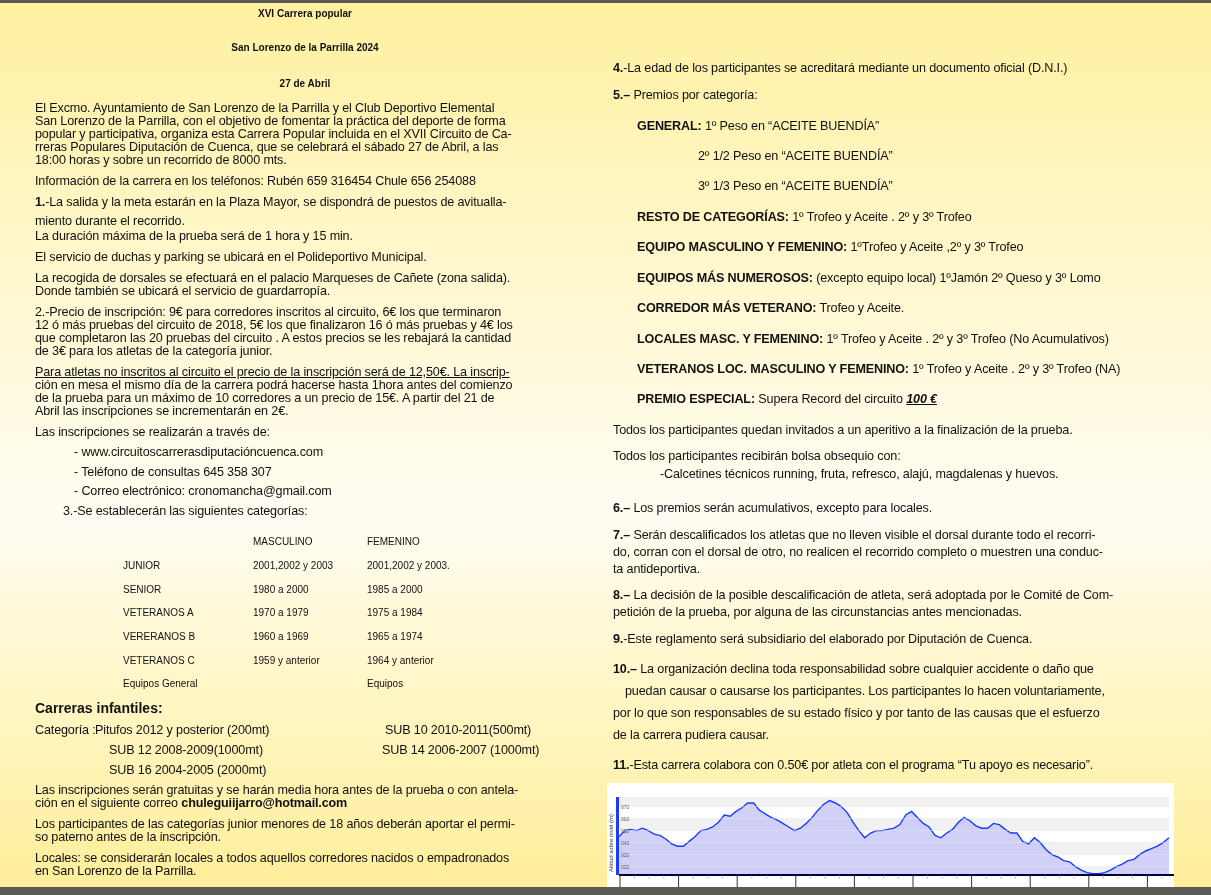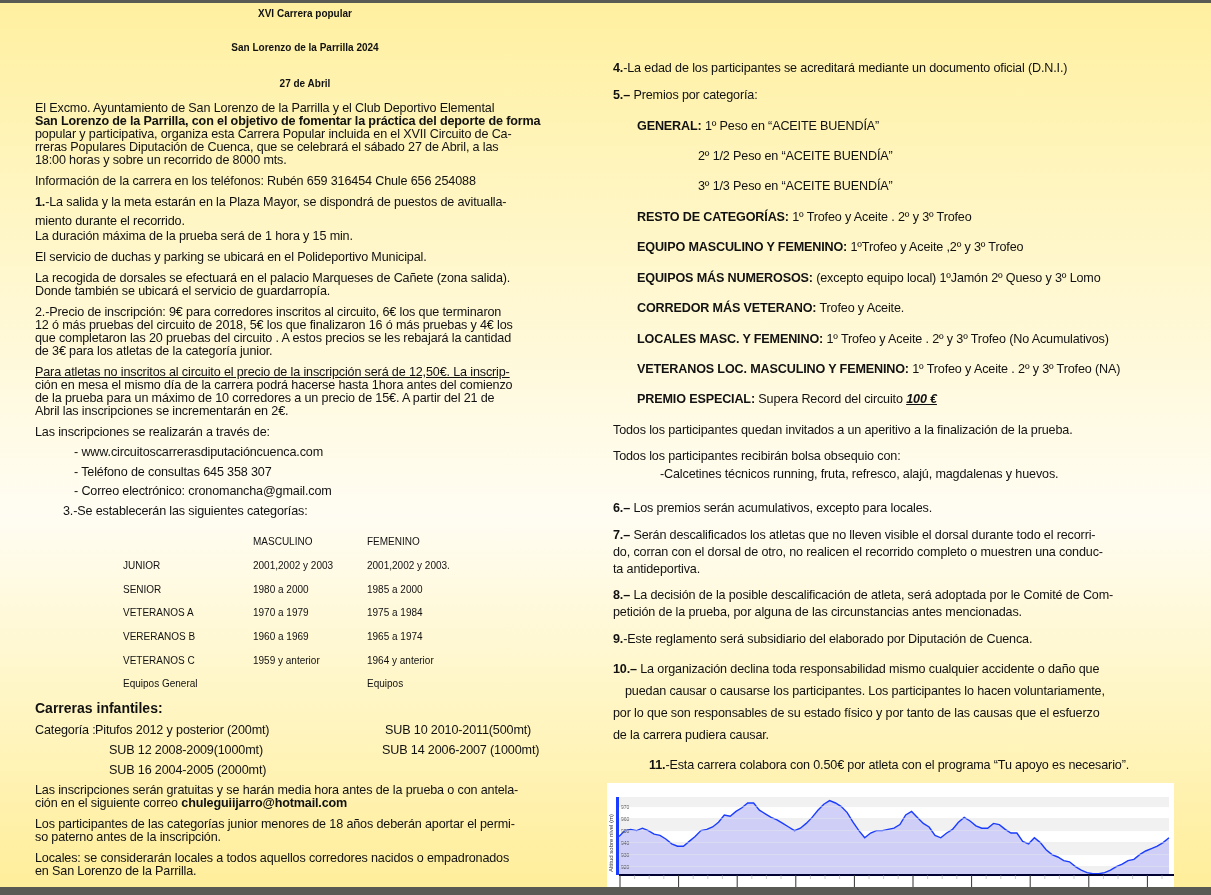--- a/index.html
+++ b/index.html
@@ -27,21 +27,21 @@
 <body>
 
 <div class="page">
 
   <div class="col col-left">
     <div class="t title" style="top:4px;">XVI Carrera popular</div>
     <div class="t title" style="top:38px;">San Lorenzo de la Parrilla 2024</div>
     <div class="t title" style="top:74px;">27 de Abril</div>
 
     <div class="t" style="top:99px;">  El Excmo. Ayuntamiento de San Lorenzo de la Parrilla y el Club Deportivo Elemental</div>
-    <div class="t" style="top:112px;font-weight:bold;">San Lorenzo de la Parrilla, con el objetivo de fomentar la práctica del deporte de forma</div>
+    <div class="t" style="top:112px;">San Lorenzo de la Parrilla, con el objetivo de fomentar la práctica del deporte de forma</div>
     <div class="t" style="top:125px;">popular y participativa, organiza esta Carrera Popular incluida en el XVII Circuito de Ca-</div>
     <div class="t" style="top:138px;">rreras Populares Diputación de Cuenca, que se celebrará el sábado 27 de Abril, a las</div>
     <div class="t" style="top:151px;">18:00 horas y sobre un recorrido de 8000 mts.</div>
     <div class="t" style="top:172px;">Información de la carrera en los teléfonos: Rubén 659 316454 Chule 656 254088</div>
 
     <div class="t" style="top:193px;"><b>1.</b><span>-La salida y la meta estarán en la Plaza Mayor, se dispondrá de puestos de avitualla-</span></div>
     <div class="t" style="top:212px;">miento durante el recorrido.</div>
     <div class="t" style="top:227px;">La duración máxima de la prueba será de 1 hora y  15 min.</div>
     <div class="t" style="top:248px;">El servicio de duchas y parking se ubicará en el Polideportivo Municipal.</div>
     <div class="t" style="top:269px;">La recogida de dorsales se efectuará en el palacio Marqueses de Cañete (zona salida).</div>
@@ -135,25 +135,25 @@
     <div class="t" style="top:447px;">Todos los participantes recibirán bolsa obsequio con:</div>
     <div class="t" style="top:465px; left:47px;text-align:center;">-Calcetines técnicos running, fruta, refresco, alajú, magdalenas y huevos.</div>
 
     <div class="t" style="top:499px;"><b>6.–</b><span> Los premios serán acumulativos, excepto para locales.</span></div>
     <div class="t" style="top:526px;"><b>7.–</b><span> Serán descalificados los atletas que no lleven visible el dorsal durante todo el recorri-</span></div>
     <div class="t" style="top:543px;">do, corran con el dorsal de otro, no realicen el recorrido completo o muestren una conduc-</div>
     <div class="t" style="top:560px;">ta antideportiva.</div>
     <div class="t" style="top:586px;"><b>8.–</b><span> La decisión de la posible descalificación de atleta, será adoptada por le Comité de Com-</span></div>
     <div class="t" style="top:603px;">petición de la prueba, por alguna de las circunstancias antes mencionadas.</div>
     <div class="t" style="top:630px;"><b>9.</b><span>-Este reglamento será subsidiario del elaborado por Diputación de Cuenca.</span></div>
-    <div class="t" style="top:660px;"><b>10.–</b><span> La organización declina toda responsabilidad mismo cualquier accidente o daño que</span></div>
+    <div class="t" style="top:660px;"><b>10.–</b><span> La organización declina toda responsabilidad sobre cualquier accidente o daño que</span></div>
     <div class="t" style="top:682px;padding-left:12px;">puedan causar o causarse los participantes. Los participantes lo hacen voluntariamente,</div>
     <div class="t" style="top:704px;">por lo que son responsables de su estado físico y por tanto de las causas que el esfuerzo</div>
     <div class="t" style="top:726px;">de la carrera pudiera causar.</div>
-    <div class="t" style="top:756px;margin-left:36px;"><b>11.</b><span>-Esta carrera colabora con 0.50€ por atleta con el programa “Tu apoyo es necesario”.</span></div>
+    <div class="t" style="top:756px;"><b>11.</b><span>-Esta carrera colabora con 0.50€ por atleta con el programa “Tu apoyo es necesario”.</span></div>
   </div>
 
   <div class="chart-box">
     <svg id="elev" width="567" height="104">
       <g id="bands">
           <rect x="12" width="550" y="14" height="9.599999999999994" fill="#f1f1f1"></rect>
           <rect x="12" width="550" y="23.599999999999994" height="12.000000000000007" fill="#ffffff"></rect>
           <rect x="12" width="550" y="35.6" height="12" fill="#f1f1f1"></rect>
           <rect x="12" width="550" y="47.6" height="12" fill="#ffffff"></rect>
           <rect x="12" width="550" y="59.6" height="11.999999999999993" fill="#f1f1f1"></rect>

